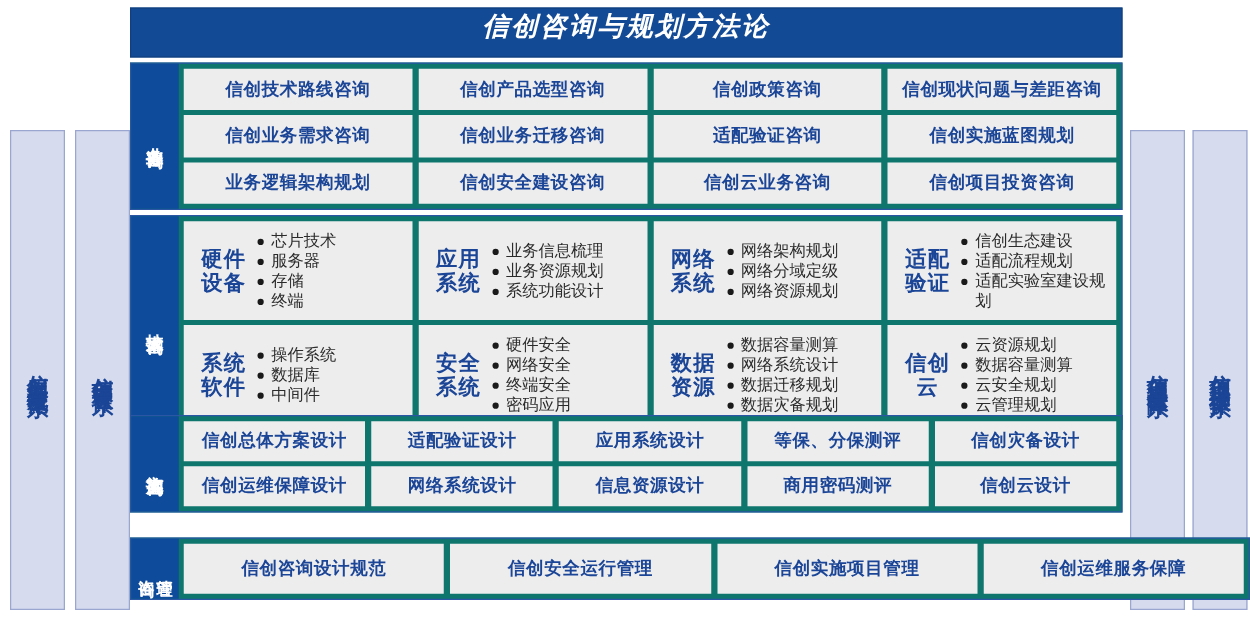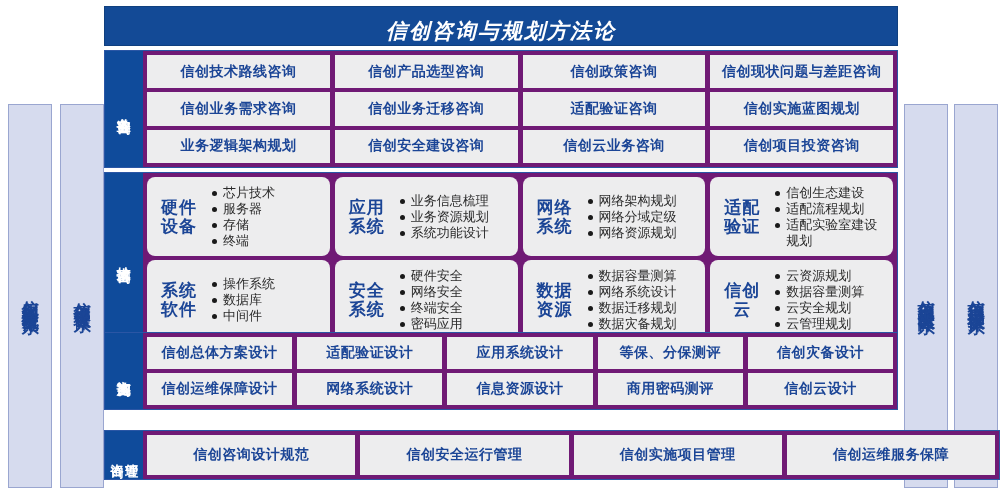--- a/index.html
+++ b/index.html
@@ -32,33 +32,33 @@
   #pillar-l2{left:60px; top:104px; width:44px; height:384px;}
   #pillar-r1{left:904px;top:104px; width:44px; height:384px;}
   #pillar-r2{left:954px;top:104px; width:44px; height:384px;}
 
   
   #title-bar{
     position:absolute;left:104px;top:6px;width:794px;height:40px;
     background:#134a96;
     border:1px solid #10407f;
     box-sizing:border-box;
-    display:flex;align-items:flex-end;justify-content:center;
+    display:flex;align-items:flex-start;justify-content:center;
   }
   #title-bar .ttxt{
     color:#ffffff;font-size:21px;font-weight:bold;font-style:italic;
     letter-spacing:2px;
   }
 
   
   .section{
     position:absolute;
     box-sizing:border-box;
     border:1.5px solid #2a56a5;
-    background:#701a75;
+    background:#0f766e;
     display:flex;
     align-items:stretch;
   }
   .sec-label{
     flex:0 0 38px;
     background:#0f4b9b;
     display:flex;align-items:center;justify-content:center;
     box-sizing:border-box;
   }
   .sec-label .ltxt{
@@ -88,22 +88,20 @@
   }
 
   
   .trow{display:flex;gap:5px;flex:1 1 0;}
   .tcard{
     flex:1 1 0;
     background:#ededee;
     display:flex;align-items:center;
     box-sizing:border-box;
     padding:8px 6px;
-    gap:6px;
-    border-radius:8px;
   }
   .tcard .tname{
     flex:0 0 52px;
     color:#1b4596;font-weight:bold;font-size:17px;
     text-align:center;line-height:1.12;
     letter-spacing:1px;
   }
   .tcard ul{
     margin:0;padding:0;list-style:none;
     flex:1 1 auto;

